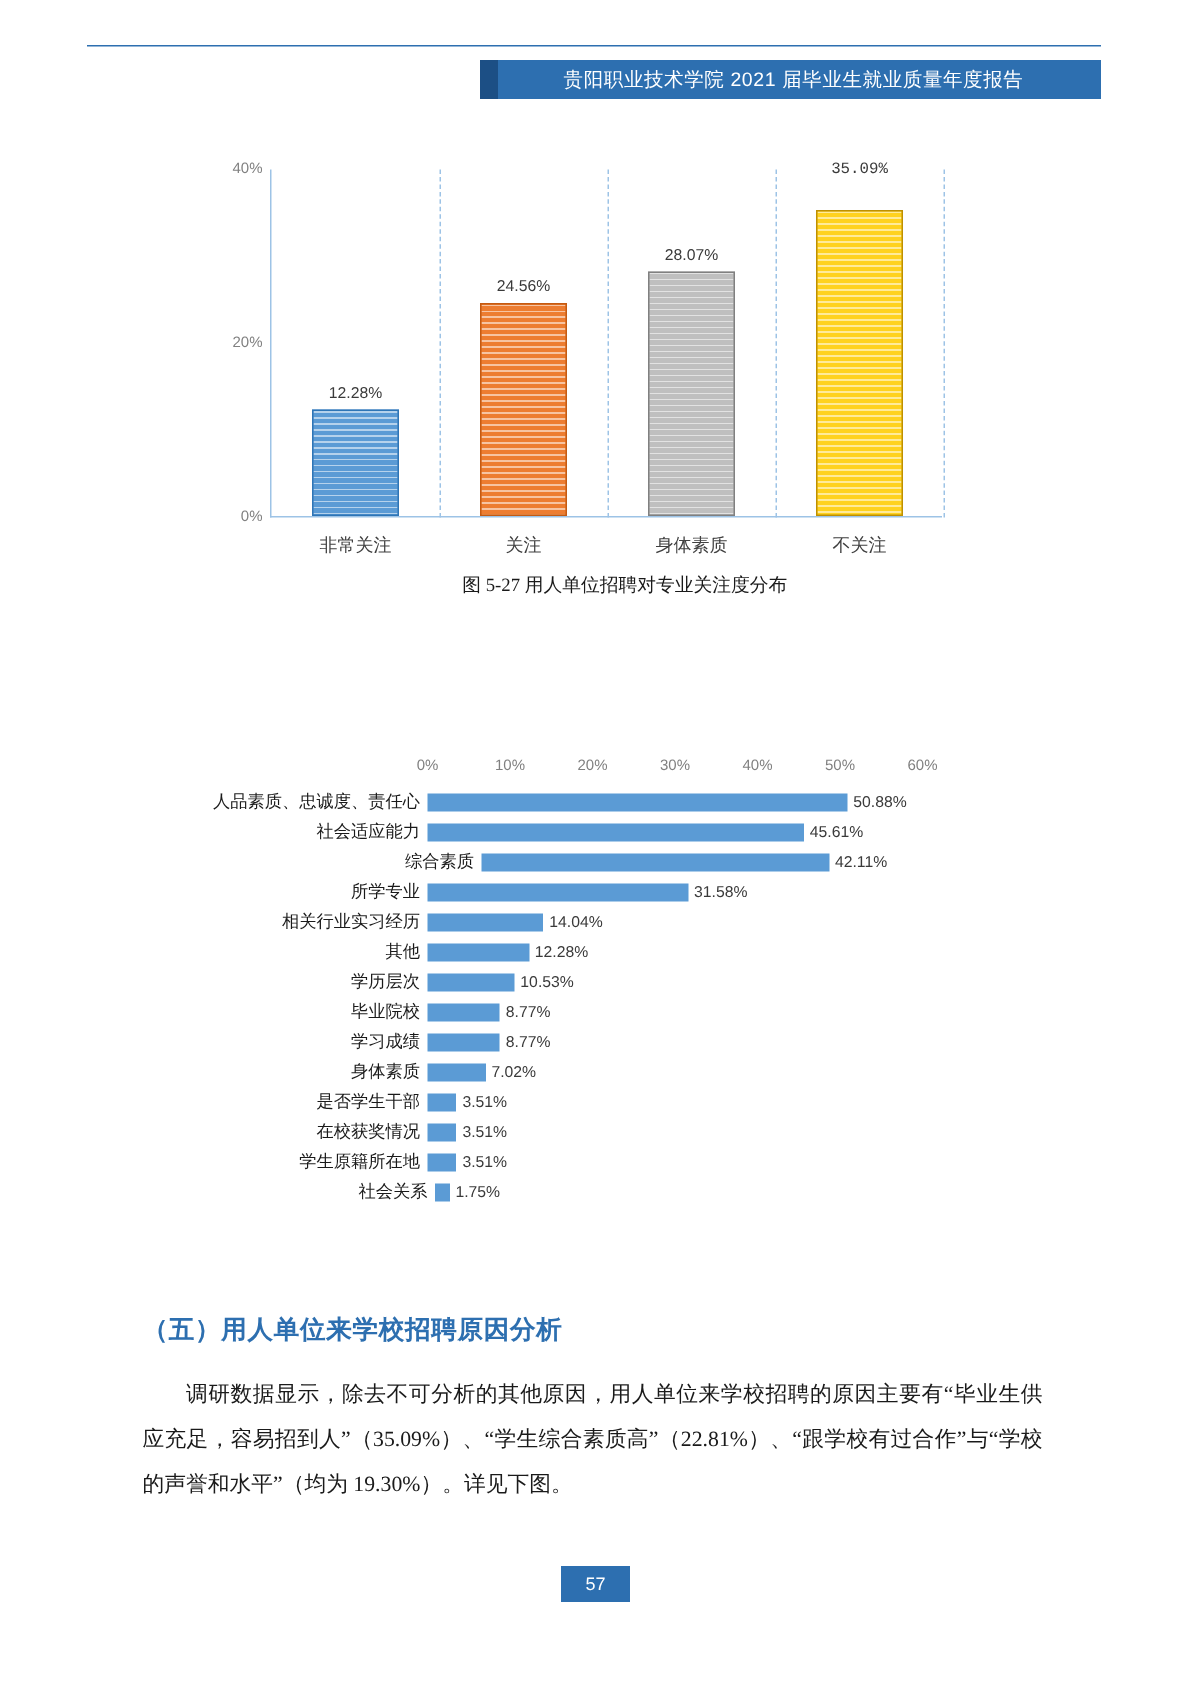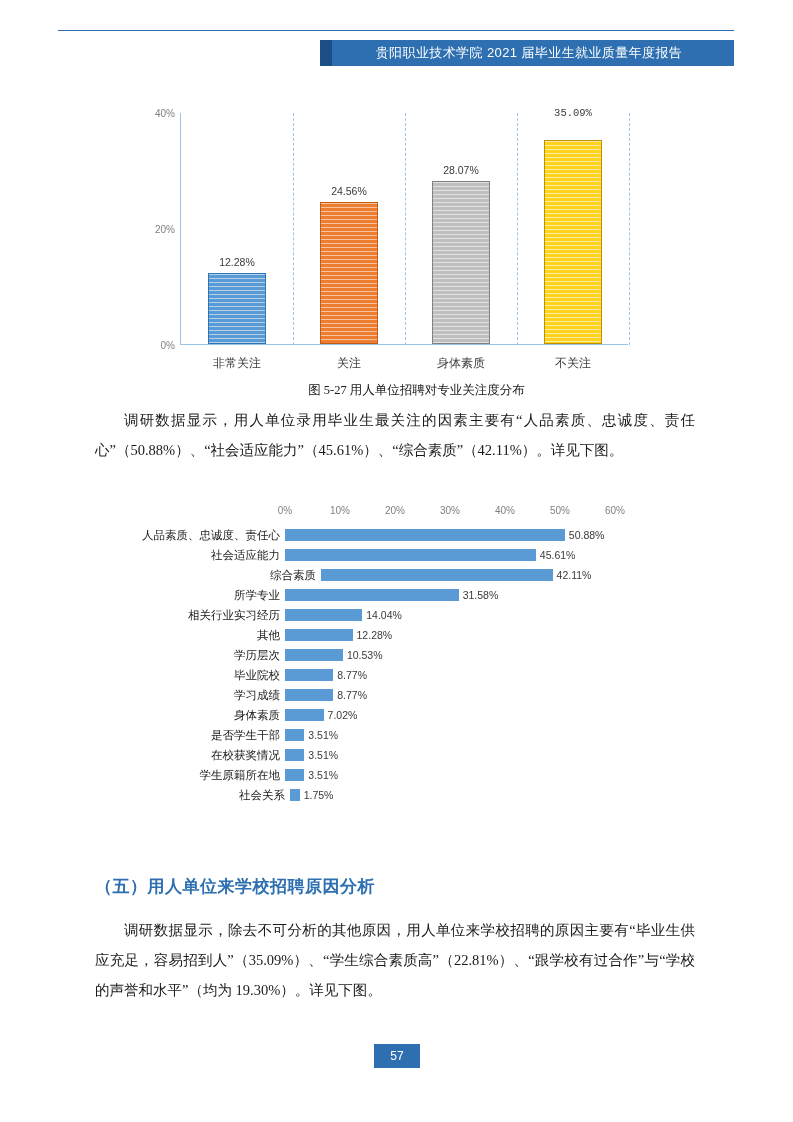--- a/index.html
+++ b/index.html
@@ -259,21 +259,20 @@
         <div class="c1-bar" style="left: 251px; width: 58px; height: 162.806px; background: repeating-linear-gradient(rgba(255, 255, 255, 0.55) 0px, rgba(255, 255, 255, 0.55) 1px, rgba(0, 0, 0, 0) 1px, rgba(0, 0, 0, 0) 4px) rgb(191, 191, 191); border: 1px solid rgb(128, 128, 128); box-sizing: border-box;"></div>
         <div class="c1-barlabel" style="left: 280px; bottom: 167.806px;">28.07%</div>
         <div class="c1-cat" style="left: 280px; top: 242px;">身体素质</div>
         <div class="c1-bar" style="left: 363px; width: 58px; height: 203.522px; background: repeating-linear-gradient(rgba(255, 255, 255, 0.55) 0px, rgba(255, 255, 255, 0.55) 1px, rgba(0, 0, 0, 0) 1px, rgba(0, 0, 0, 0) 4px) rgb(255, 210, 31); border: 1px solid rgb(191, 144, 0); box-sizing: border-box;"></div>
         <div class="c1-barlabel" style="left: 392px; bottom: 225px; font-family: Liberation Mono, monospace;">35.09%</div>
         <div class="c1-cat" style="left: 392px; top: 242px;">不关注</div>
       </div>
   </div>
   <div class="cap" style="top:382px;left:0;">图 5-27  用人单位招聘对专业关注度分布</div>
 
-  <div class="para indent" style="top:405px;">调研数据显示，用人单位录用毕业生最关注的因素主要有“人品素质、忠诚度、责任心”（50.88%）、“社会适应能力”（45.61%）、“综合素质”（42.11%）。详见下图。</div>
 
   <div class="chart2" id="c2plot">
       <div class="c2-axis">
         <div class="c2-tick" style="left: 155px;">0%</div>
         <div class="c2-tick" style="left: 210px;">10%</div>
         <div class="c2-tick" style="left: 265px;">20%</div>
         <div class="c2-tick" style="left: 320px;">30%</div>
         <div class="c2-tick" style="left: 375px;">40%</div>
         <div class="c2-tick" style="left: 430px;">50%</div>
         <div class="c2-tick" style="left: 485px;">60%</div>

